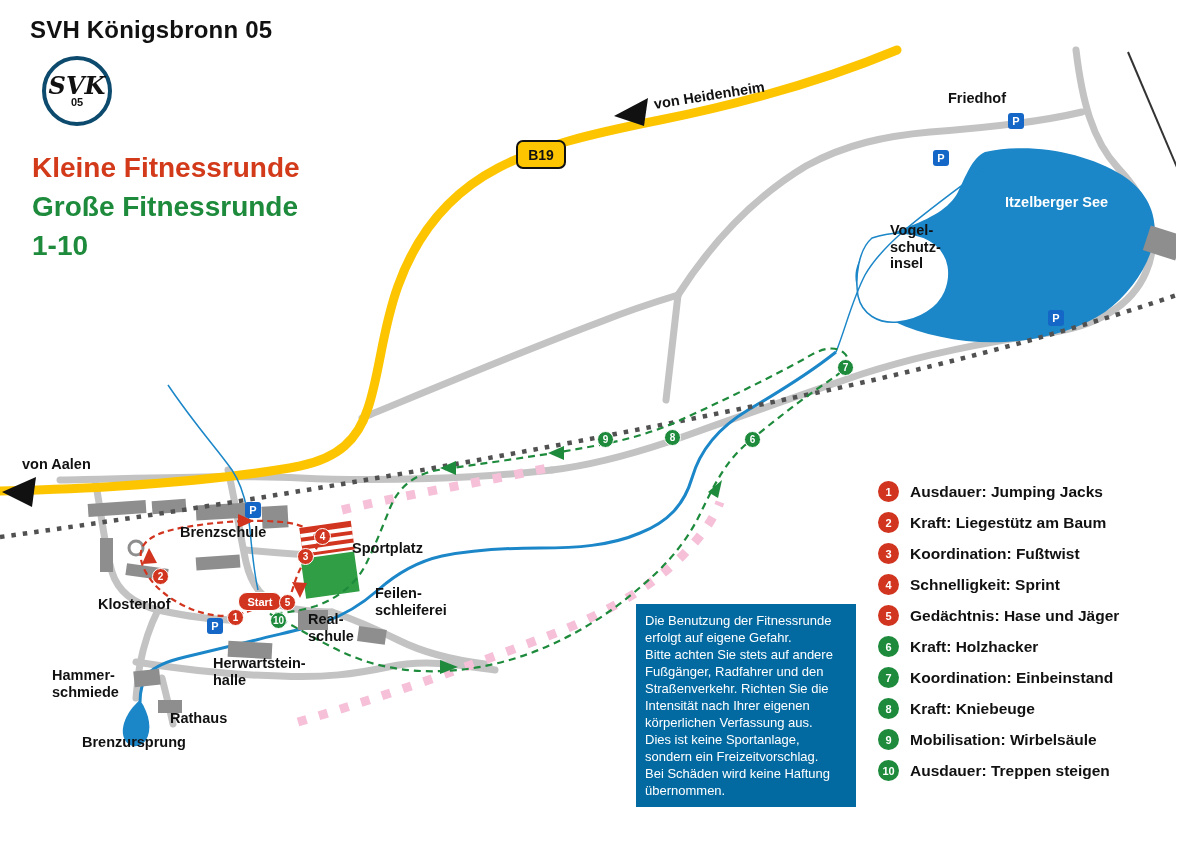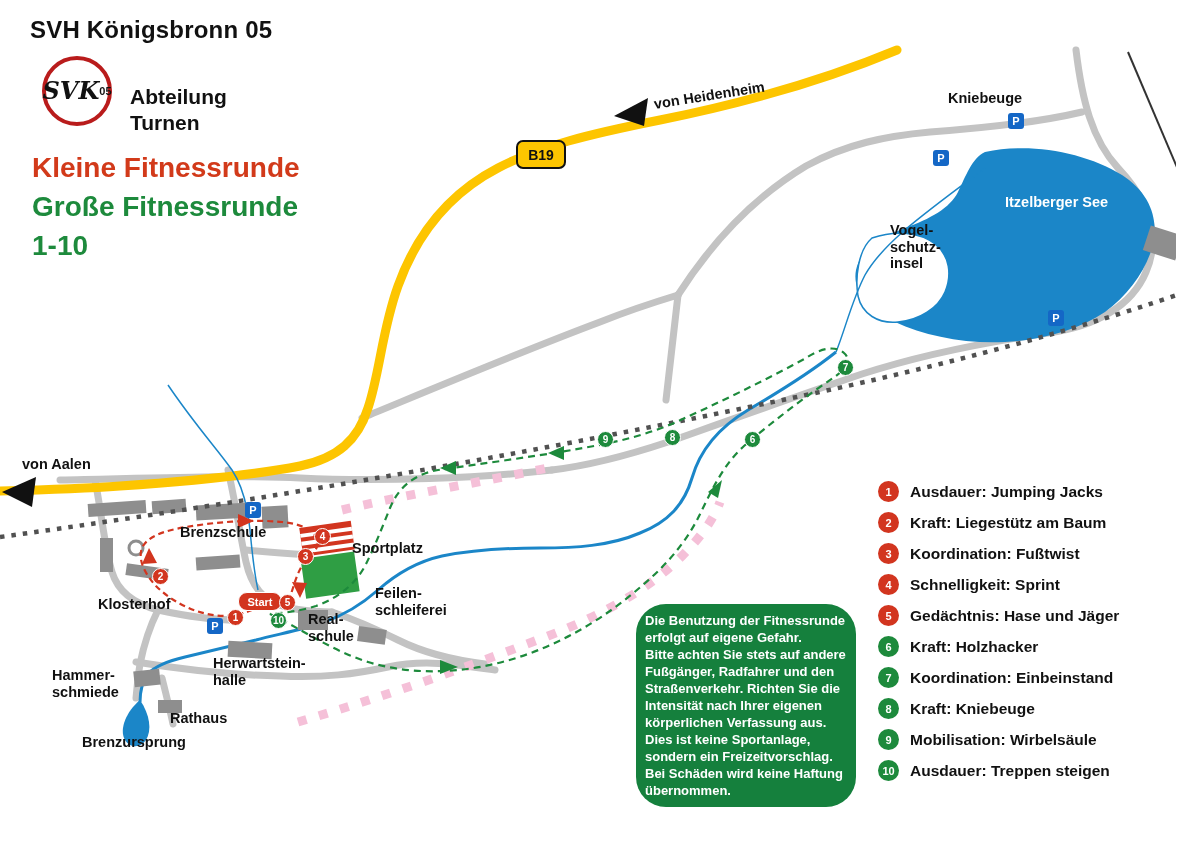--- a/index.html
+++ b/index.html
@@ -8,22 +8,22 @@
   #map-svg{position:absolute;left:0;top:0;width:1191px;height:842px;}
 
   .abs{position:absolute;}
   .map-label{position:absolute;font-weight:bold;font-size:14.5px;line-height:16.5px;
              color:#111;white-space:pre-line;}
   .white{color:#fff;}
   .rot{transform:rotate(-9deg);transform-origin:left center;}
 
   
   #club-title{left:30px;top:16px;font-size:24px;font-weight:bold;letter-spacing:.2px;}
-  #logo{left:42px;top:56px;width:62px;height:62px;border:4px solid #b91c1c;border-radius:50%;
-        display:flex;align-items:center;justify-content:center;flex-direction:row;}
+  #logo{left:42px;top:56px;width:62px;height:62px;border:4px solid #0c4a6e;border-radius:50%;
+        display:flex;align-items:center;justify-content:center;flex-direction:column;}
   #logo .mono{font-family:"DejaVu Serif",serif;font-style:italic;font-weight:bold;
               font-size:24px;line-height:22px;}
   #logo .year{font-size:11px;font-weight:bold;line-height:10px;}
   #dept{left:130px;top:84px;font-size:21px;font-weight:bold;line-height:26px;white-space:pre-line;}
   #route-titles{left:32px;top:148px;font-weight:bold;font-size:28px;line-height:39px;}
   .t-red{color:#d23a1a;}
   .t-green{color:#1d8a3c;}
 
   
   #b19{left:516px;top:140px;width:46px;height:25px;background:#fdc500;border:2px solid #111;
@@ -39,22 +39,22 @@
   .marker{position:absolute;width:17px;height:17px;border-radius:50%;color:#fff;
           font-weight:bold;font-size:10px;display:flex;align-items:center;justify-content:center;
           border:1.5px solid #fff;box-sizing:border-box;}
   .red{background:#d2351f;}
   .green{background:#1d8a3c;}
   #start-pill{left:238px;top:592px;width:42px;height:17px;background:#d2351f;border:1.5px solid #fff;
               border-radius:9px;color:#fff;font-weight:bold;font-size:11px;display:flex;
               align-items:center;justify-content:center;}
 
   
-  #warning{left:636px;top:604px;width:202px;background:#15803d;color:#fff;font-weight:bold;
-           font-size:13px;line-height:17px;padding:8px 9px;white-space:pre-line;border-radius:30px;}
+  #warning{left:636px;top:604px;width:202px;background:#0369a1;color:#fff;font-weight:normal;
+           font-size:13px;line-height:17px;padding:8px 9px;white-space:pre-line;}
 
   
   #legend{left:878px;top:481px;display:flex;flex-direction:column;gap:10px;}
   .legend-row{display:flex;align-items:center;gap:11px;height:21px;}
   .lnum{width:21px;height:21px;border-radius:50%;color:#fff;font-weight:bold;font-size:11px;
         display:flex;align-items:center;justify-content:center;flex:0 0 21px;}
   .llabel{font-weight:bold;font-size:15.5px;white-space:nowrap;}
 </style>
 </head>
 <body>
@@ -139,34 +139,32 @@
 
     <polygon fill="#111" points="614,116 648,98 644,126"></polygon>
     <polygon fill="#111" points="2,492 36,477 32,507"></polygon>
   </svg>
 
   <div id="club-title" class="abs">SVH Königsbronn 05</div>
   <div id="logo" class="abs">
     <span class="mono">SVK</span>
     <span class="year">05</span>
   </div>
-  <div id="dept" class="abs">Abteilung
-Turnen</div>
 
   <div id="route-titles" class="abs">
     <div class="t-red">Kleine Fitnessrunde</div>
     <div class="t-green">Große Fitnessrunde</div>
     <div class="t-green">1-10</div>
   </div>
 
   <div id="b19" class="abs">B19</div>
   <div class="map-label rot" style="left:654px;top:96px;">von Heidenheim</div>
   <div class="map-label" style="left:22px;top:456px;">von Aalen</div>
 
-  <div class="map-label" style="left:948px;top:90px;">Kniebeuge</div>
+  <div class="map-label" style="left:948px;top:90px;">Friedhof</div>
   <div class="map-label white" style="left:1005px;top:194px;">Itzelberger See</div>
   <div class="map-label" style="left:890px;top:222px;">Vogel-
 schutz-
 insel</div>
   <div class="map-label" style="left:180px;top:524px;">Brenzschule</div>
   <div class="map-label" style="left:352px;top:540px;">Sportplatz</div>
   <div class="map-label" style="left:98px;top:596px;">Klosterhof</div>
   <div class="map-label" style="left:375px;top:585px;">Feilen-
 schleiferei</div>
   <div class="map-label" style="left:300px;top:611px;margin-left:8px;">Real-

